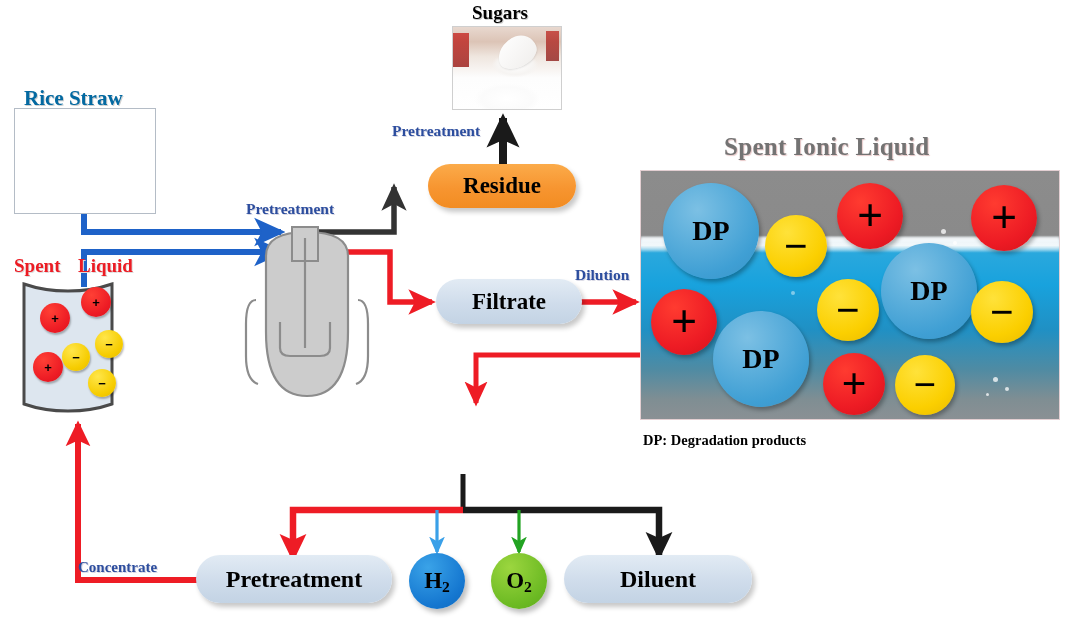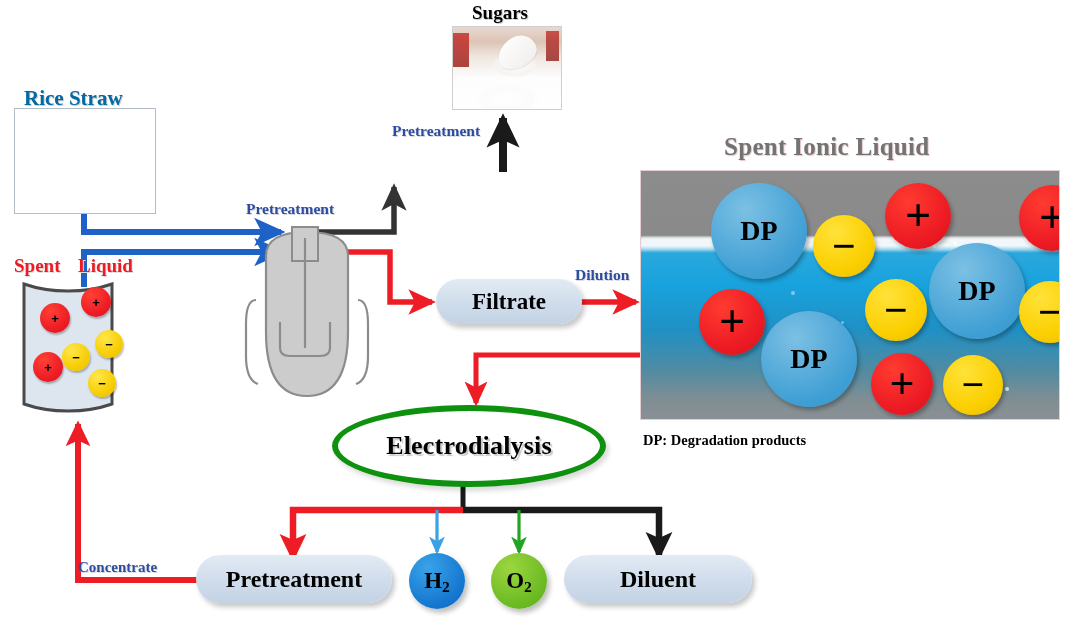--- a/index.html
+++ b/index.html
@@ -65,21 +65,21 @@
         #2aa8dd 33%, #18a2dd 46%,
         #2090c4 64%, #4f8ba3 80%,
         #7f8e93 92%, #8a9094 100%);}
   #spent-panel .foam{position:absolute;left:0;top:66px;width:100%;height:14px;
      background:linear-gradient(180deg,rgba(255,255,255,.9),rgba(255,255,255,.15));
      filter:blur(1.2px);}
   #spent-panel .bub{position:absolute;border-radius:50%;background:rgba(255,255,255,.75);}
 
   .circ{position:absolute;border-radius:50%;display:flex;align-items:center;
         justify-content:center;font-family:"Liberation Serif",serif;font-weight:bold;
-        color:#000;box-shadow:2px 3px 4px rgba(0,0,0,.30);margin-left:48px;}
+        color:#000;box-shadow:2px 3px 4px rgba(0,0,0,.30);}
   .c-dp{background:radial-gradient(circle at 36% 28%,#7cc0e4,#3f9fd4 70%,#3a93c6 100%);}
   .c-pos{background:radial-gradient(circle at 36% 28%,#ff3b30,#ed1b24 62%,#d4121a 100%);}
   .c-neg{background:radial-gradient(circle at 36% 28%,#ffe23a,#fbcf00 62%,#e9b900 100%);}
   .sign{display:block;line-height:0;}
 
   
   .sion{position:absolute;border-radius:50%;display:flex;align-items:center;
         justify-content:center;font-weight:bold;color:#000;
         box-shadow:1px 2px 2px rgba(0,0,0,.28);font-size:13px;
         font-family:"Liberation Sans",sans-serif;}
@@ -242,28 +242,28 @@
   <div class="sion s-neg" style="left:62px;top:343px;width:28px;height:28px;">
     <span>−</span>
   </div>
   <div class="sion s-neg" style="left:95px;top:330px;width:28px;height:28px;">
     <span>−</span>
   </div>
   <div class="sion s-neg" style="left:88px;top:369px;width:28px;height:28px;">
     <span>−</span>
   </div>
 
+  <div class="pill pill-orange" style="left:428px;top:164px;width:148px;height:44px;font-size:23px;">
+    <span>Residue</span>
+  </div>
 
   <div class="pill pill-blue" style="left:436px;top:279px;width:146px;height:45px;font-size:23px;">
     <span>Filtrate</span>
   </div>
 
-  <div id="electrodialysis">
-    <span>Electrodialysis</span>
-  </div>
 
   <div class="pill pill-blue" style="left:196px;top:555px;width:196px;height:48px;font-size:24px;">
     <span>Pretreatment</span>
   </div>
 
   <div class="gas gas-h2" style="left:409px;top:553px;width:56px;height:56px;font-size:23px;">
     <span><span>H</span><sub>2</sub></span>
   </div>
 
   <div class="gas gas-o2" style="left:491px;top:553px;width:56px;height:56px;font-size:23px;">

